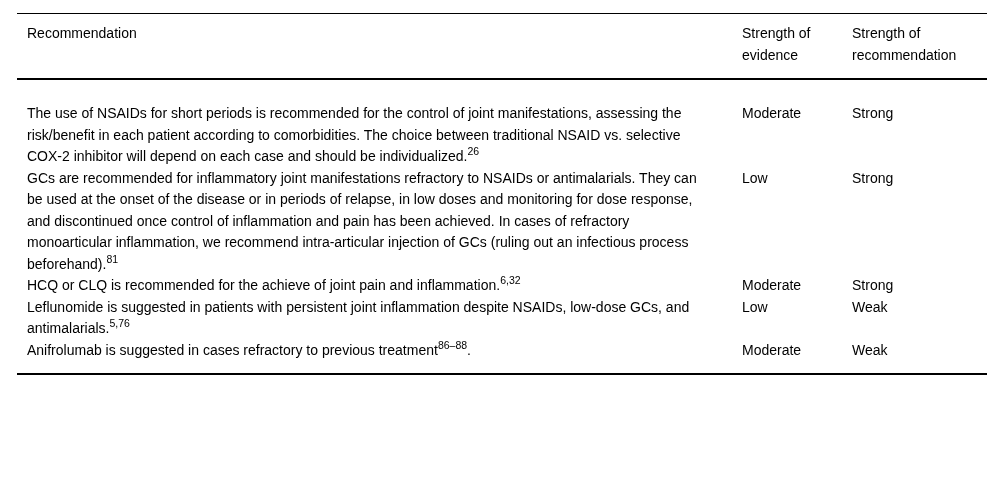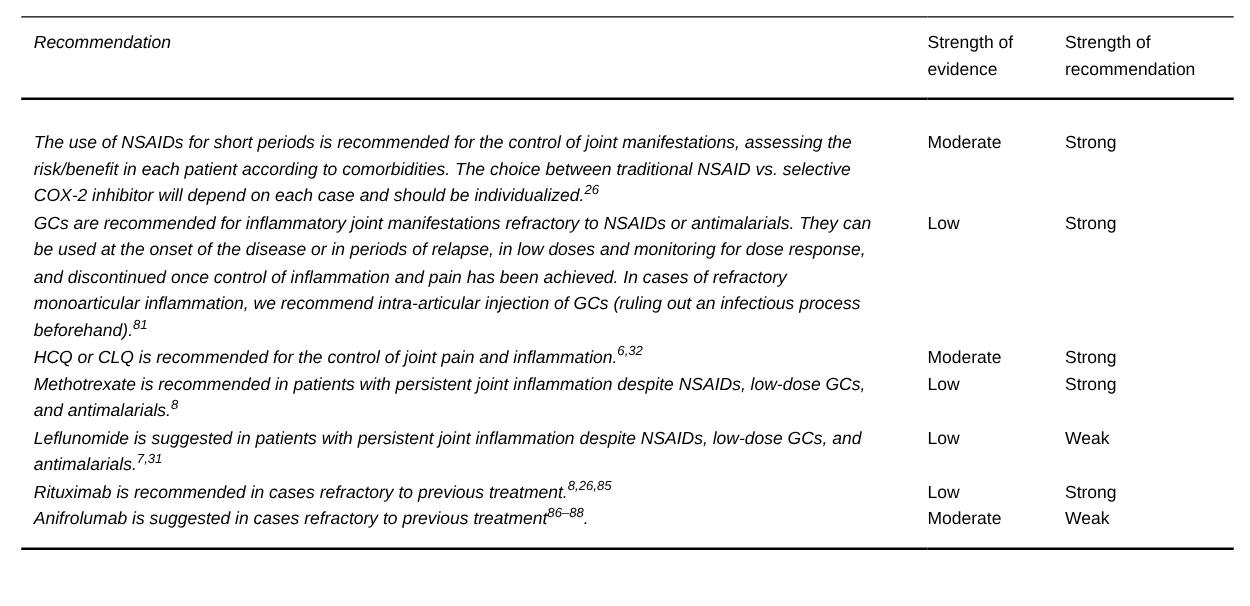--- a/index.html
+++ b/index.html
@@ -36,21 +36,20 @@
     padding: 0;
   }
   thead th {
     border-bottom: 2px solid #000;
     padding-top: 9px;
     padding-bottom: 12px;
   }
   th.rec-h, td.rec {
     padding-left: 10px;
     padding-right: 32px;
-    font-style: italic;
   }
   th.qual-h, td.qual { padding-right: 10px; }
   th.str-h, td.str { padding-right: 4px; }
   tbody tr:first-child td { padding-top: 23px; }
   tbody tr:last-child td { padding-bottom: 12px; }
   sup {
     font-size: 10.5px;
     line-height: 0;
     vertical-align: super;
   }
@@ -77,38 +76,28 @@
         <td class="rec"><span>The use of NSAIDs for short periods is recommended for the control of joint manifestations, assessing the risk/benefit in each patient according to comorbidities. The choice between traditional NSAID vs. selective COX-2 inhibitor will depend on each case and should be individualized.</span><sup>26</sup><span></span></td>
         <td class="qual">Moderate</td>
         <td class="str">Strong</td>
       </tr>
       <tr>
         <td class="rec"><span>GCs are recommended for inflammatory joint manifestations refractory to NSAIDs or antimalarials. They can be used at the onset of the disease or in periods of relapse, in low doses and monitoring for dose response, and discontinued once control of inflammation and pain has been achieved. In cases of refractory monoarticular inflammation, we recommend intra-articular injection of GCs (ruling out an infectious process beforehand).</span><sup>81</sup><span></span></td>
         <td class="qual">Low</td>
         <td class="str">Strong</td>
       </tr>
       <tr>
-        <td class="rec"><span>HCQ or CLQ is recommended for the control of joint pain and inflammation.</span><sup>6,32</sup><span></span></td>
+        <td class="rec"><span>HCQ or CLQ is recommended for the achieve of joint pain and inflammation.</span><sup>6,32</sup><span></span></td>
         <td class="qual">Moderate</td>
         <td class="str">Strong</td>
       </tr>
       <tr>
-        <td class="rec"><span>Methotrexate is recommended in patients with persistent joint inflammation despite NSAIDs, low-dose GCs, and antimalarials.</span><sup>8</sup><span></span></td>
-        <td class="qual">Low</td>
-        <td class="str">Strong</td>
-      </tr>
-      <tr>
-        <td class="rec"><span>Leflunomide is suggested in patients with persistent joint inflammation despite NSAIDs, low-dose GCs, and antimalarials.</span><sup>7,31</sup><span></span></td>
+        <td class="rec"><span>Leflunomide is suggested in patients with persistent joint inflammation despite NSAIDs, low-dose GCs, and antimalarials.</span><sup>5,76</sup><span></span></td>
         <td class="qual">Low</td>
         <td class="str">Weak</td>
-      </tr>
-      <tr>
-        <td class="rec"><span>Rituximab is recommended in cases refractory to previous treatment.</span><sup>8,26,85</sup><span></span></td>
-        <td class="qual">Low</td>
-        <td class="str">Strong</td>
       </tr>
       <tr>
         <td class="rec"><span>Anifrolumab is suggested in cases refractory to previous treatment</span><sup>86–88</sup><span>.</span></td>
         <td class="qual">Moderate</td>
         <td class="str">Weak</td>
       </tr>
     </tbody>
   </table>
 </div>
 

